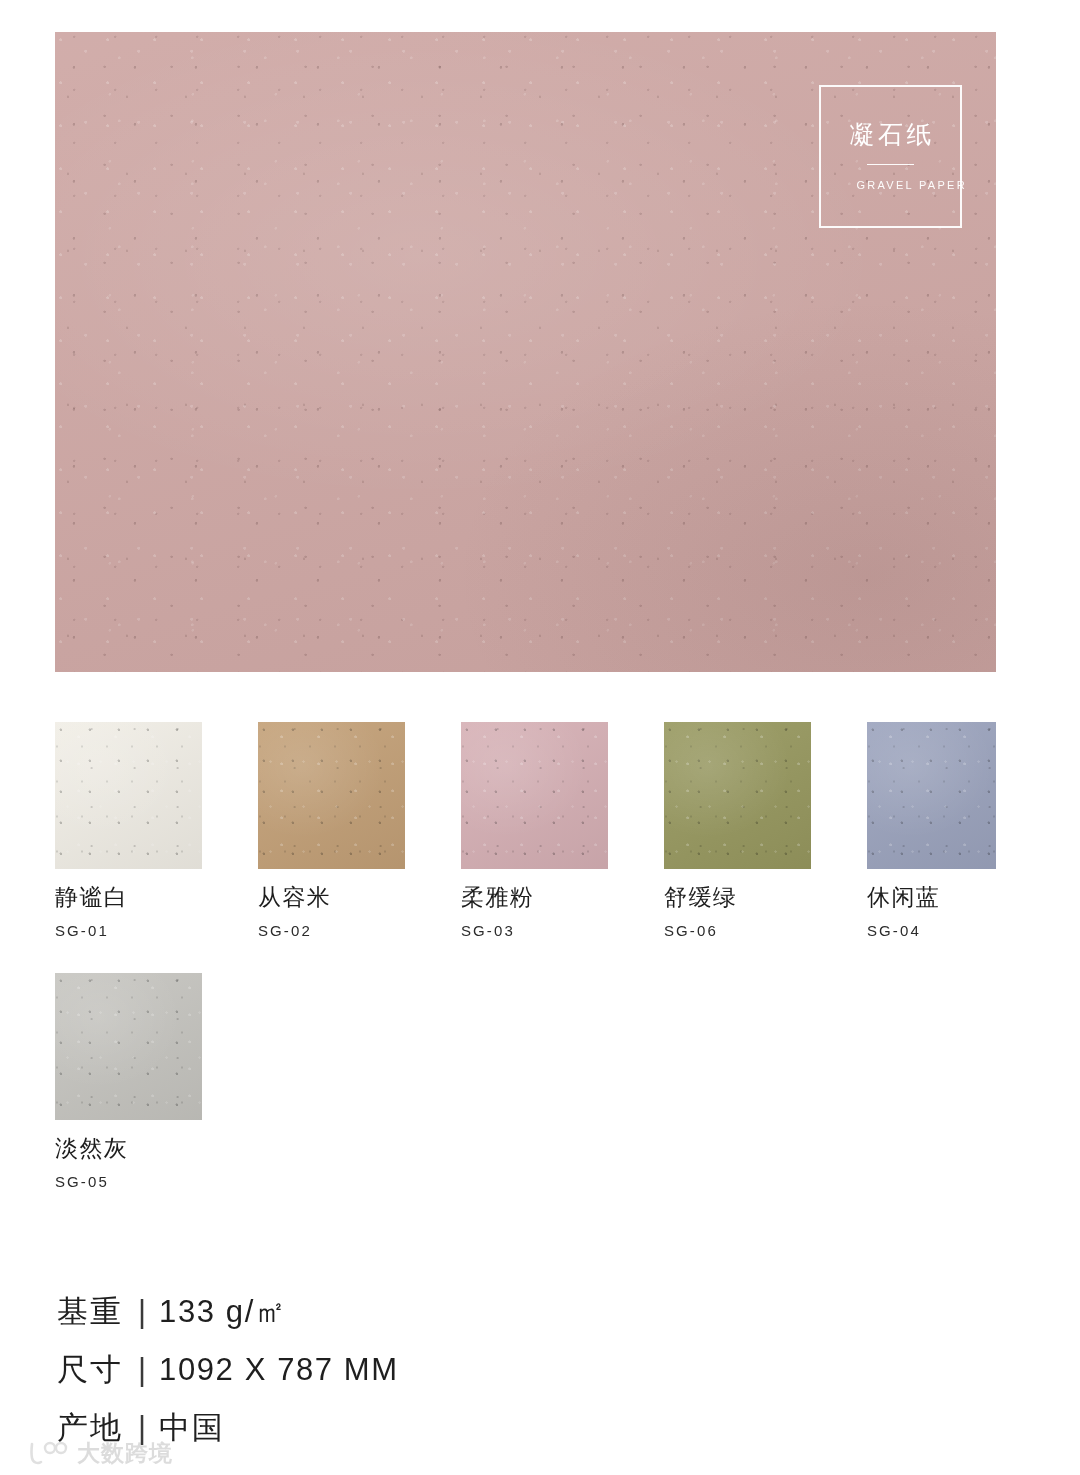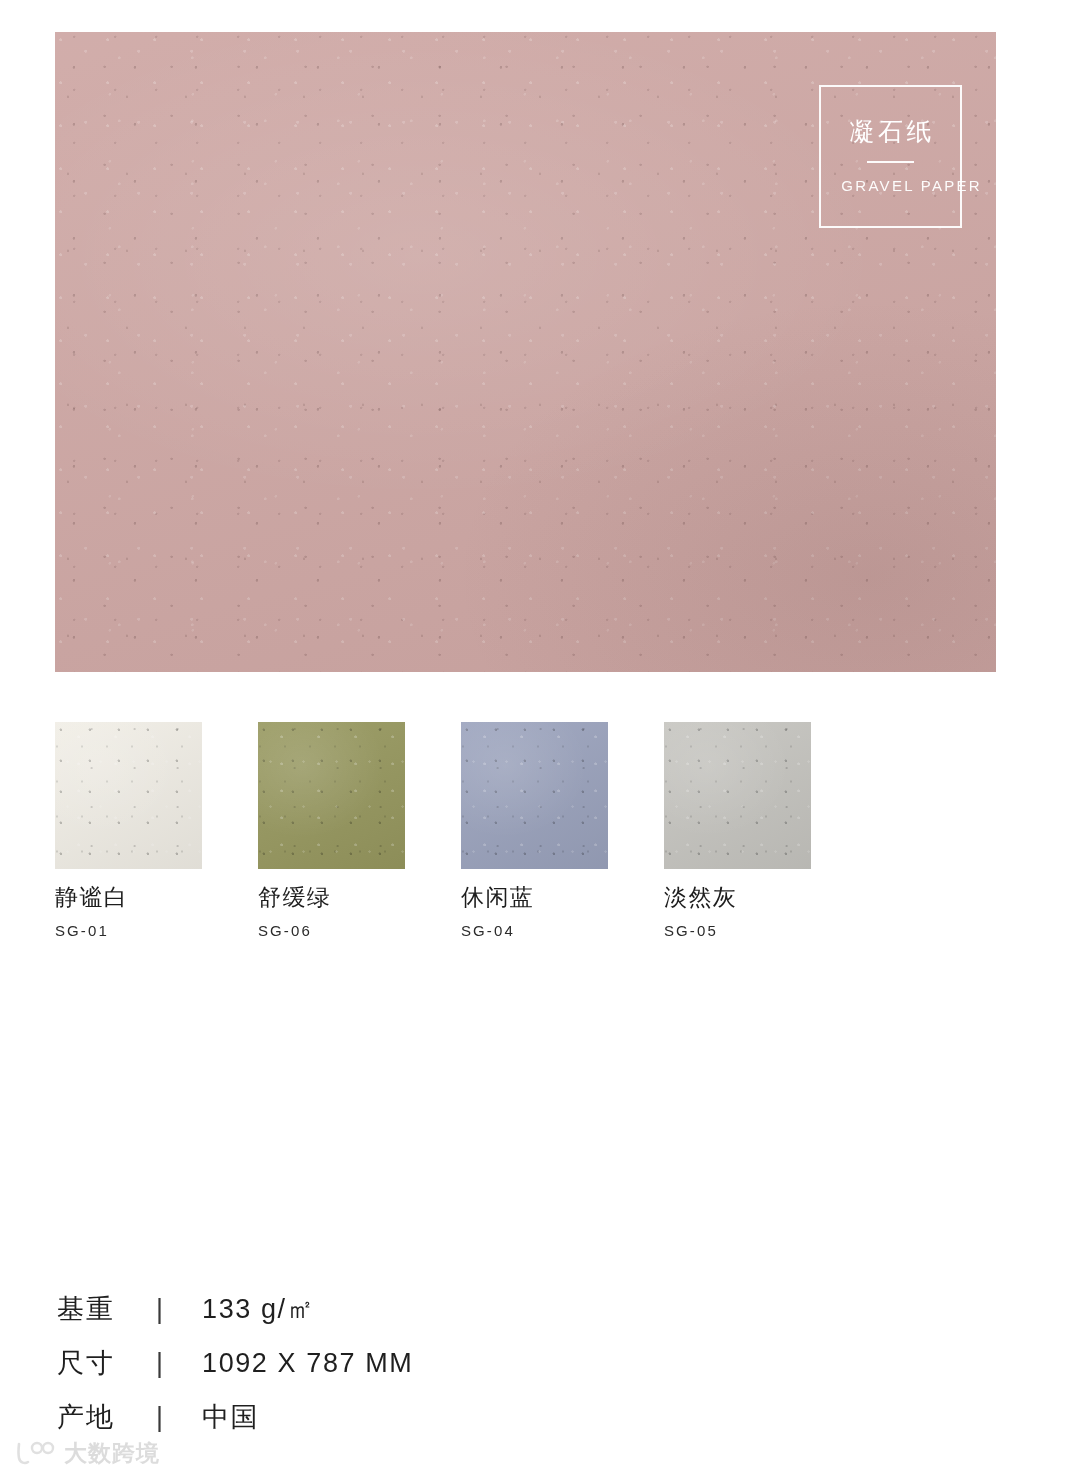--- a/index.html
+++ b/index.html
@@ -79,21 +79,21 @@
     text-indent: 3.5px;
     color: #ffffff;
   }
   .logo-rule {
     width: 47px;
     height: 1.5px;
     background: rgba(255,255,255,0.95);
     margin: 17px 0 14px 0;
   }
   .logo-en {
-    font-size: 15px;
+    font-size: 11px;
     letter-spacing: 2.3px;
     text-indent: 2.3px;
     color: rgba(255,255,255,0.96);
     white-space: nowrap;
     margin-left: 40px;
   }
 
   
   .swatch-grid {
     position: absolute;
@@ -152,39 +152,38 @@
 
   
   .specs {
     position: absolute;
     left: 57px;
     top: 1296px;
   }
   .spec-row {
     display: flex;
     align-items: baseline;
-    font-size: 27px;
+    font-size: 31px;
     color: #1f1f1f;
     line-height: 1.0;
     margin-bottom: 27px;
     white-space: nowrap;
-    gap: 26px;
   }
   .spec-label { letter-spacing: 2px; }
   .spec-divider {
     margin: 0 13px 0 15px;
     color: #3a3a3a;
     font-weight: 300;
   }
   .spec-value { letter-spacing: 1.6px; }
 
   
   .watermark {
     position: absolute;
-    left: 16px;
+    left: 29px;
     bottom: 9px;
     display: flex;
     align-items: center;
     opacity: 0.30;
   }
   .wm-mark {
     width: 40px;
     height: 26px;
     margin-right: 8px;
     flex: none;
@@ -217,21 +216,37 @@
 
     <div class="swatch-cell">
       <div class="swatch-chip" style="background-color: rgb(241, 238, 230);">
         <div class="chip-grain"></div>
         <div class="chip-shade"></div>
       </div>
       <div class="swatch-name">静谧白</div>
       <div class="swatch-code">SG-01</div>
     </div>
 
-
+    <div class="swatch-cell">
+      <div class="swatch-chip" style="background-color: rgb(195, 160, 119);">
+        <div class="chip-grain"></div>
+        <div class="chip-shade"></div>
+      </div>
+      <div class="swatch-name">从容米</div>
+      <div class="swatch-code">SG-02</div>
+    </div>
+
+    <div class="swatch-cell">
+      <div class="swatch-chip" style="background-color: rgb(214, 176, 181);">
+        <div class="chip-grain"></div>
+        <div class="chip-shade"></div>
+      </div>
+      <div class="swatch-name">柔雅粉</div>
+      <div class="swatch-code">SG-03</div>
+    </div>
 
     <div class="swatch-cell">
       <div class="swatch-chip" style="background-color: rgb(151, 152, 95);">
         <div class="chip-grain"></div>
         <div class="chip-shade"></div>
       </div>
       <div class="swatch-name">舒缓绿</div>
       <div class="swatch-code">SG-06</div>
     </div>
 

